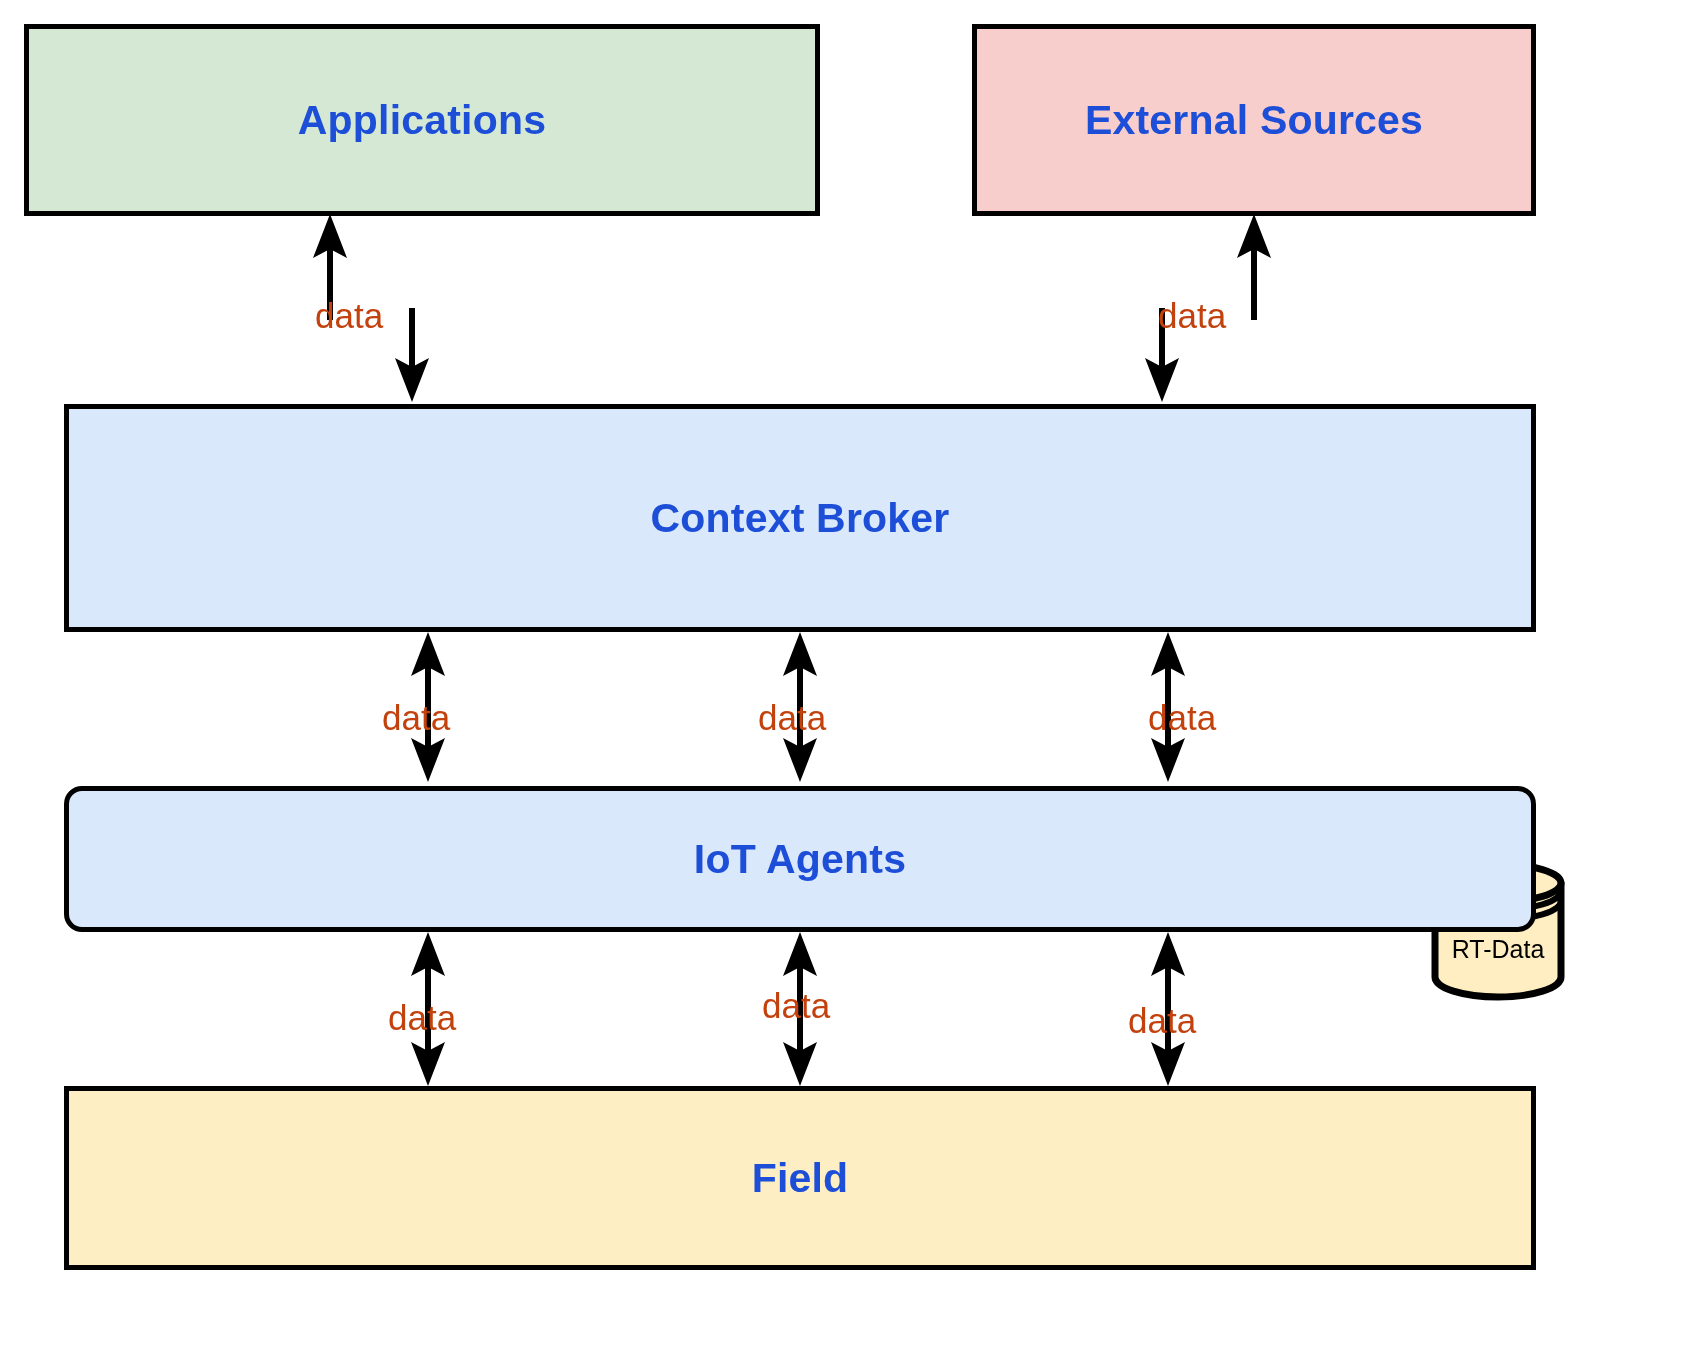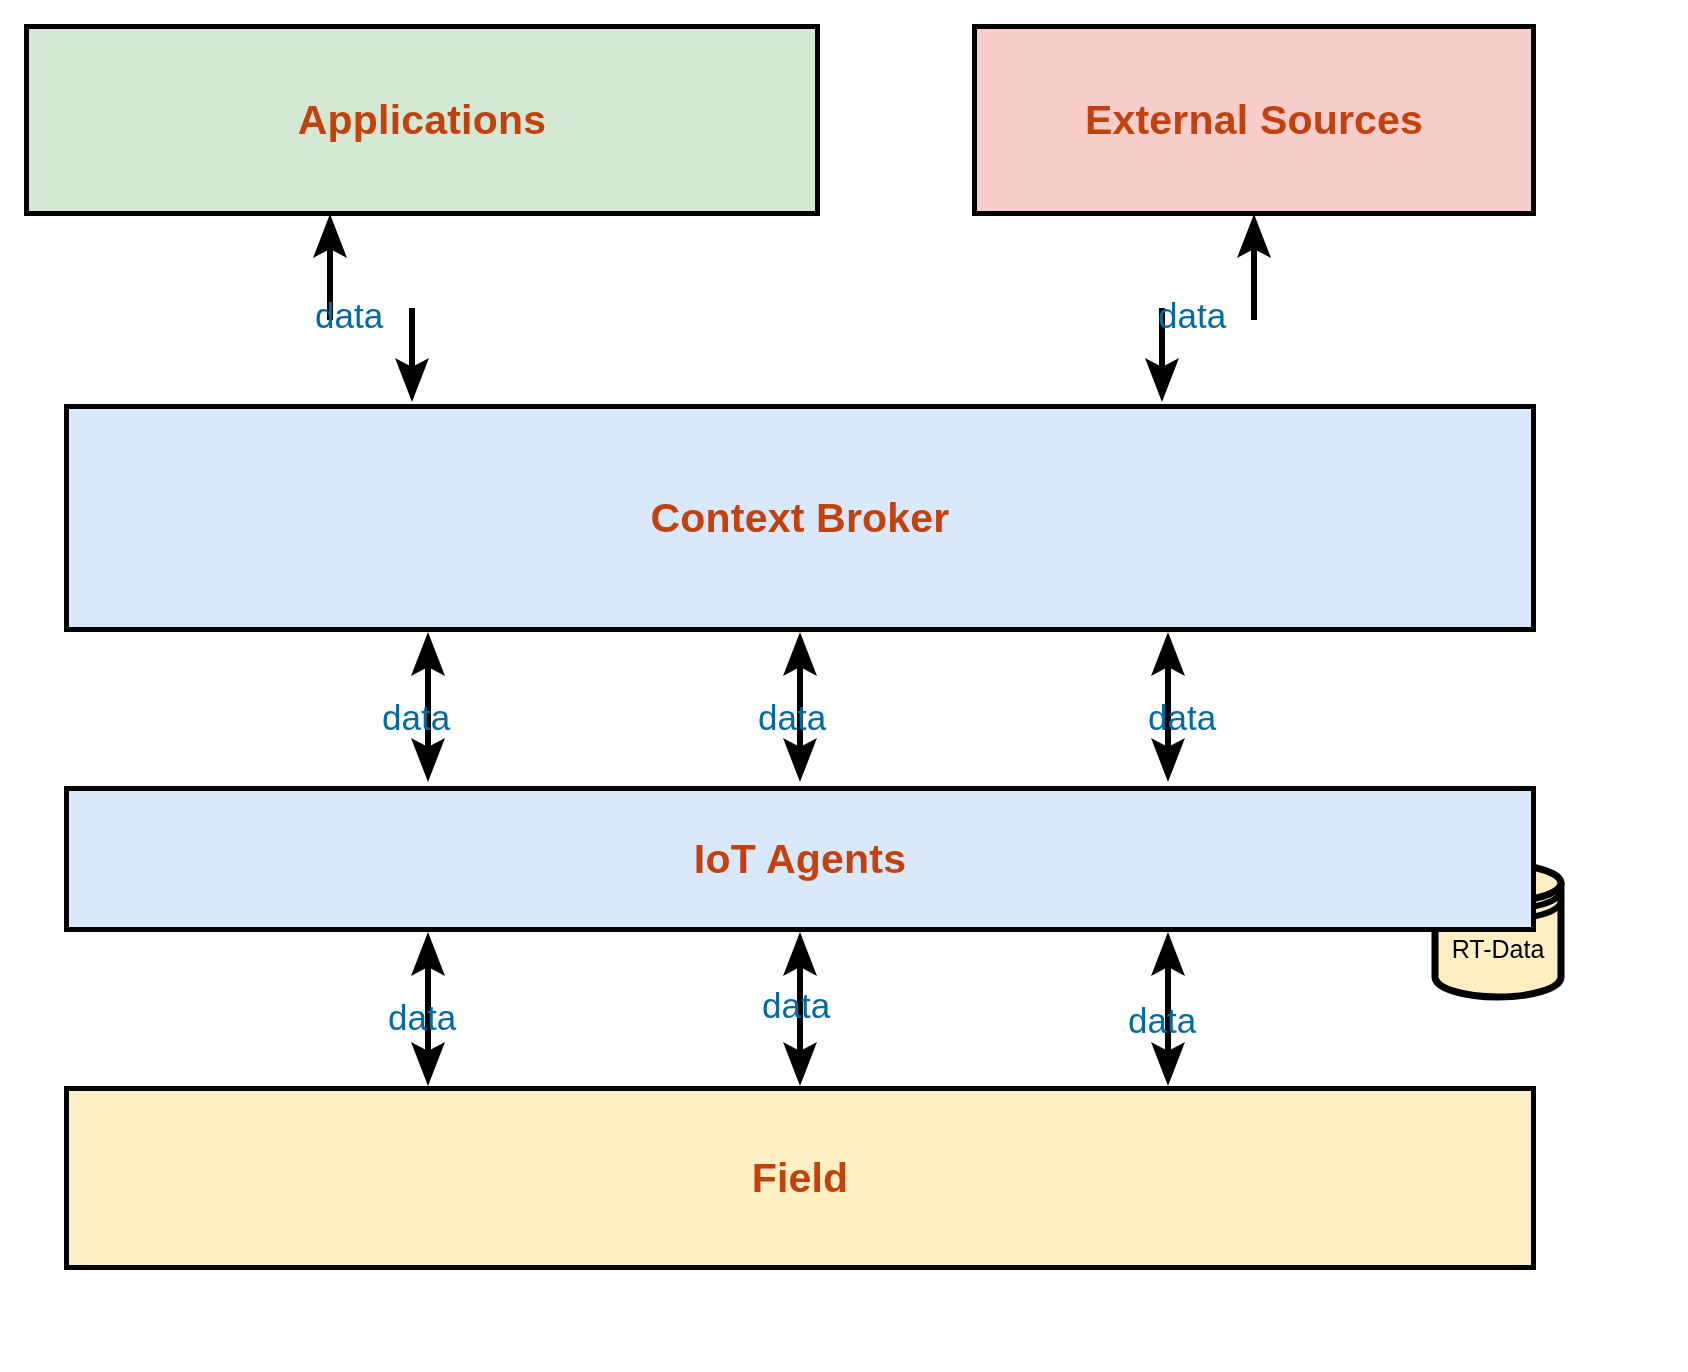--- a/index.html
+++ b/index.html
@@ -23,21 +23,21 @@
     box-sizing: border-box;
     border: 5px solid #000000;
     display: flex;
     align-items: center;
     justify-content: center;
   }
   .box-label {
     font-family: "Liberation Sans", sans-serif;
     font-weight: bold;
     font-size: 39px;
-    color: #c2410c;
+    color: #1d4ed8;
     letter-spacing: 0.2px;
     line-height: 1;
     text-align: center;
     user-select: none;
   }
   .box-label.big {
     font-size: 41px;
   }
 
   
@@ -55,37 +55,38 @@
     justify-content: flex-start;
   }
   #box-context-broker .box-label {
     position: absolute;
     left: 0; right: 0;
     text-align: center;
   }
   #box-iot-agents {
     left: 64px;  top: 786px; width: 1472px; height: 146px;
     background: #dae8fc;
+    border-radius: 18px;
   }
   #box-field {
     left: 64px;  top: 1086px; width: 1472px; height: 184px;
     background: #fdeec4;
   }
 
   
   .connector {
     position: absolute;
     overflow: visible;
   }
   .conn-label {
     position: absolute;
     font-family: "Liberation Sans", sans-serif;
     font-weight: normal;
     font-size: 35px;
-    color: #0369a1;
+    color: #c2410c;
     white-space: nowrap;
     user-select: none;
     line-height: 1;
   }
 
   
   #db-cylinder {
     position: absolute;
     left: 1362px;
     top: 452px;

